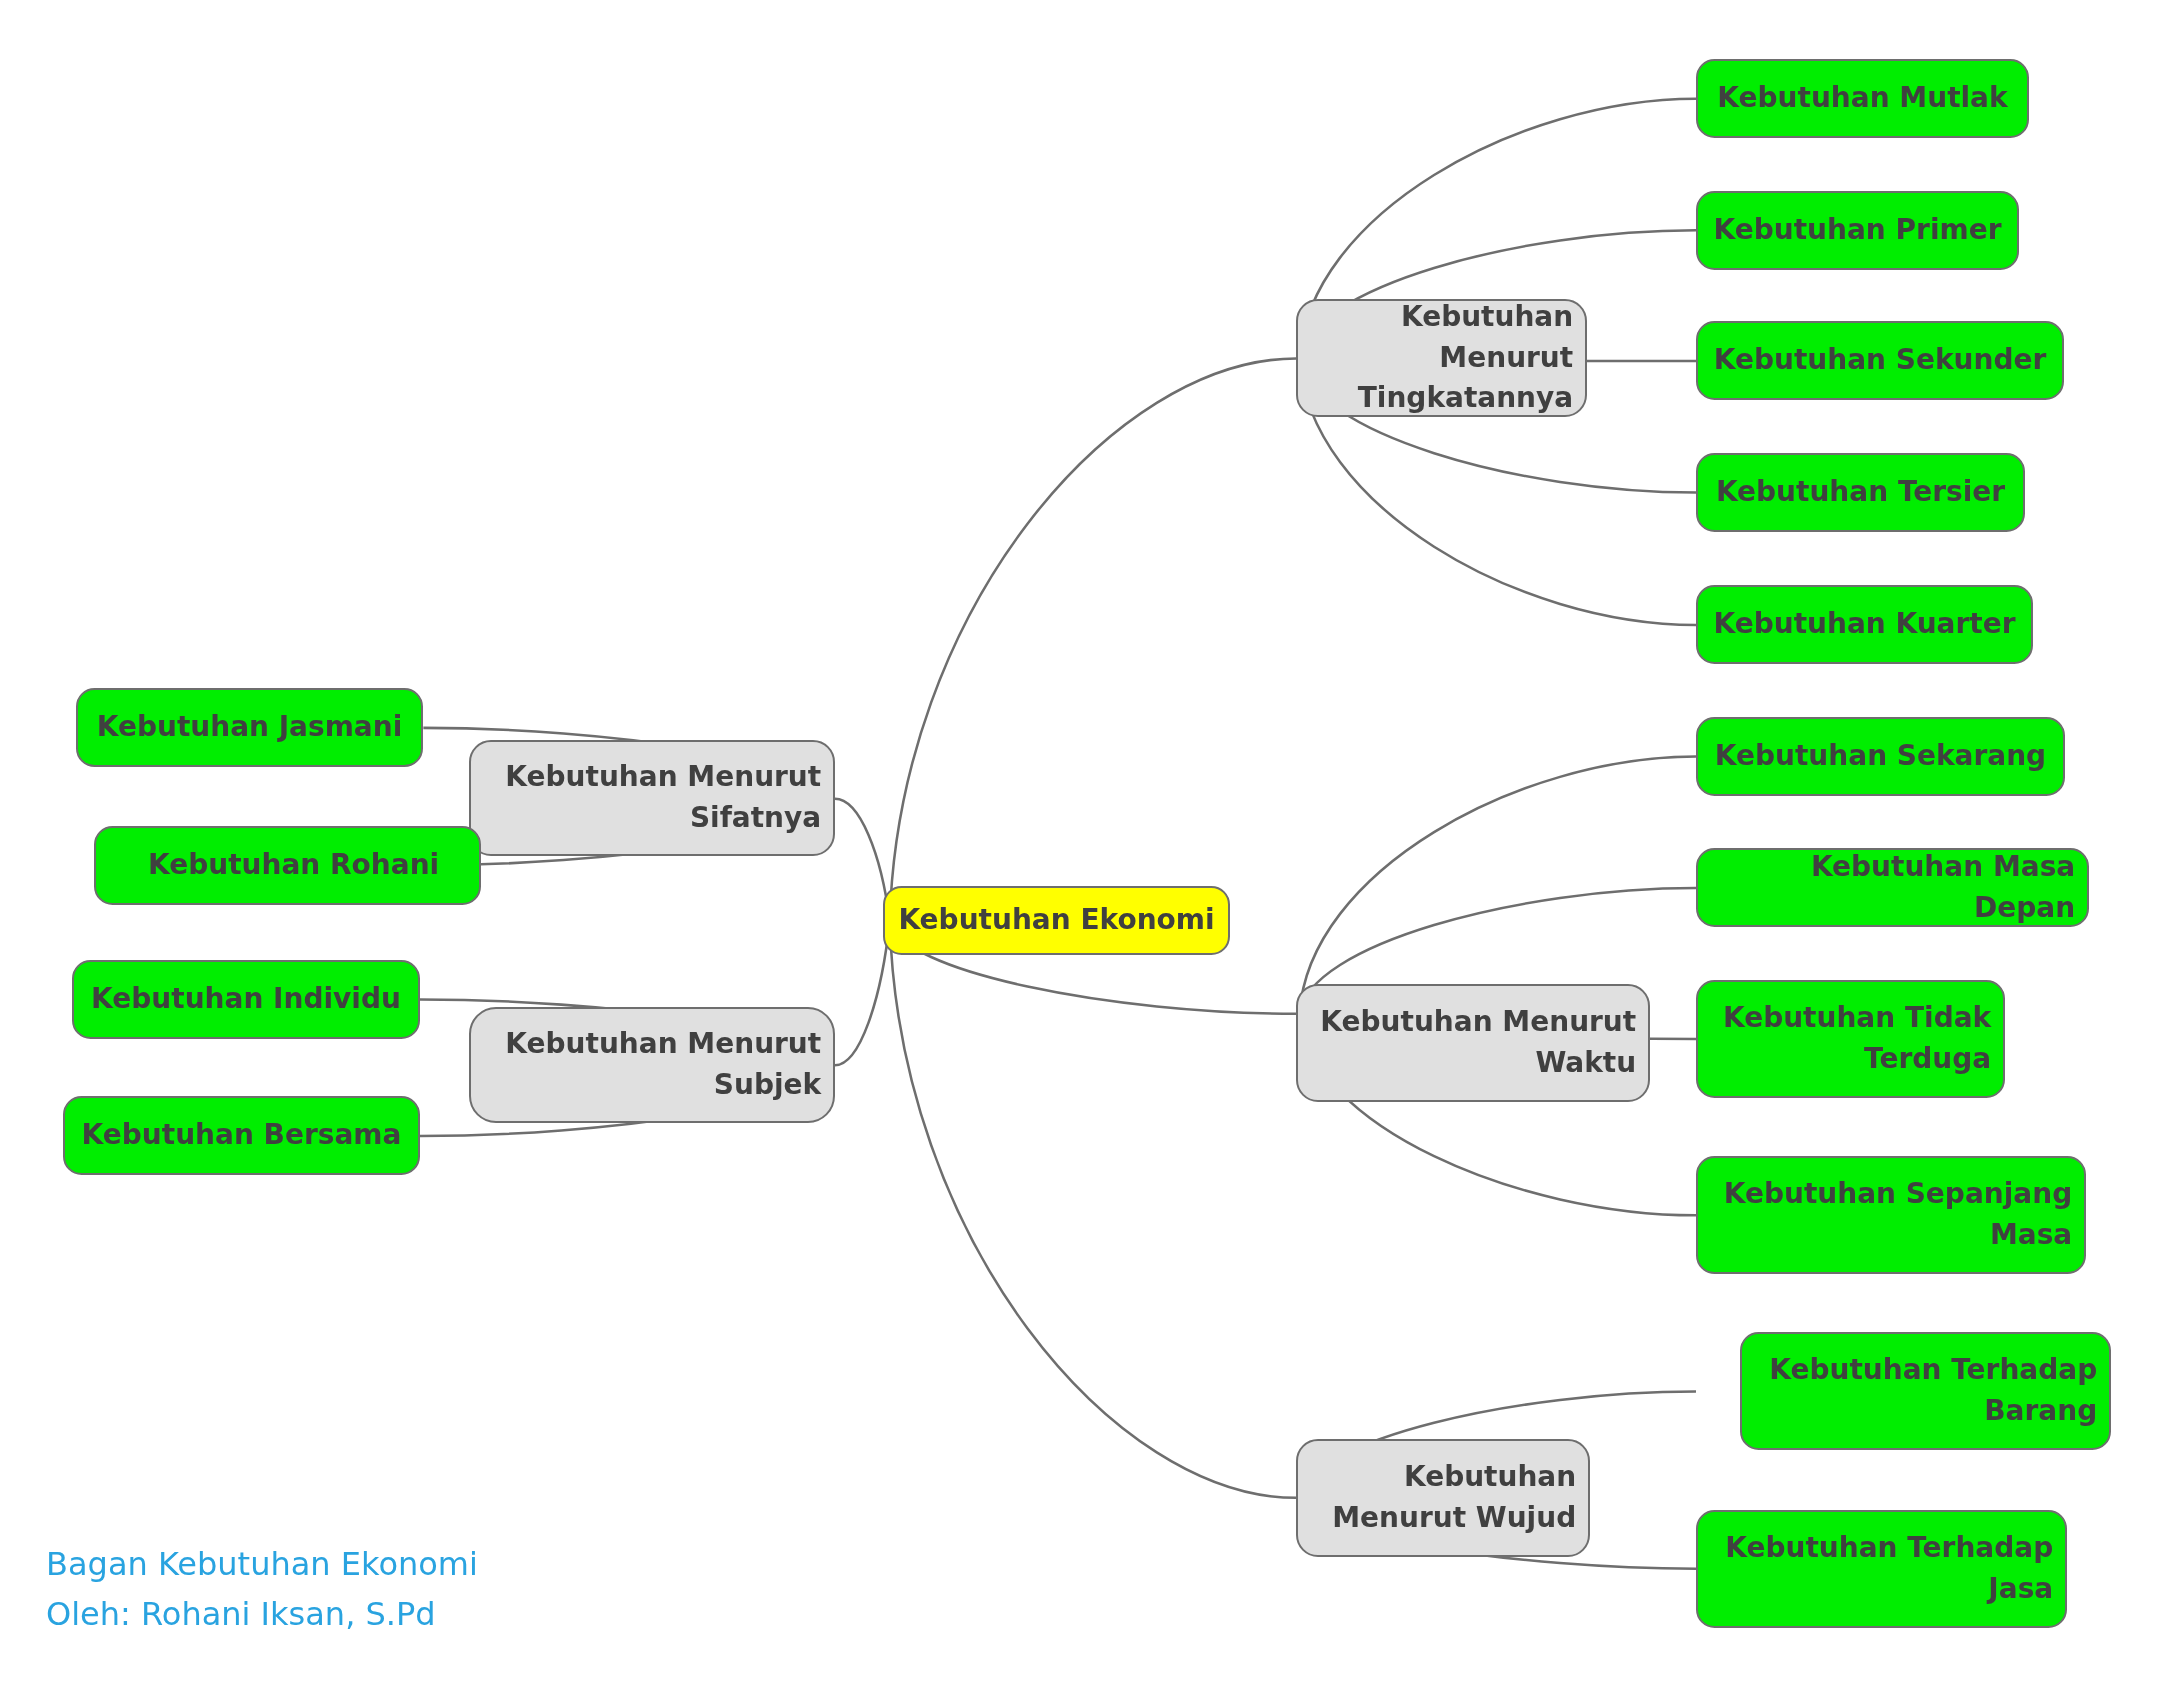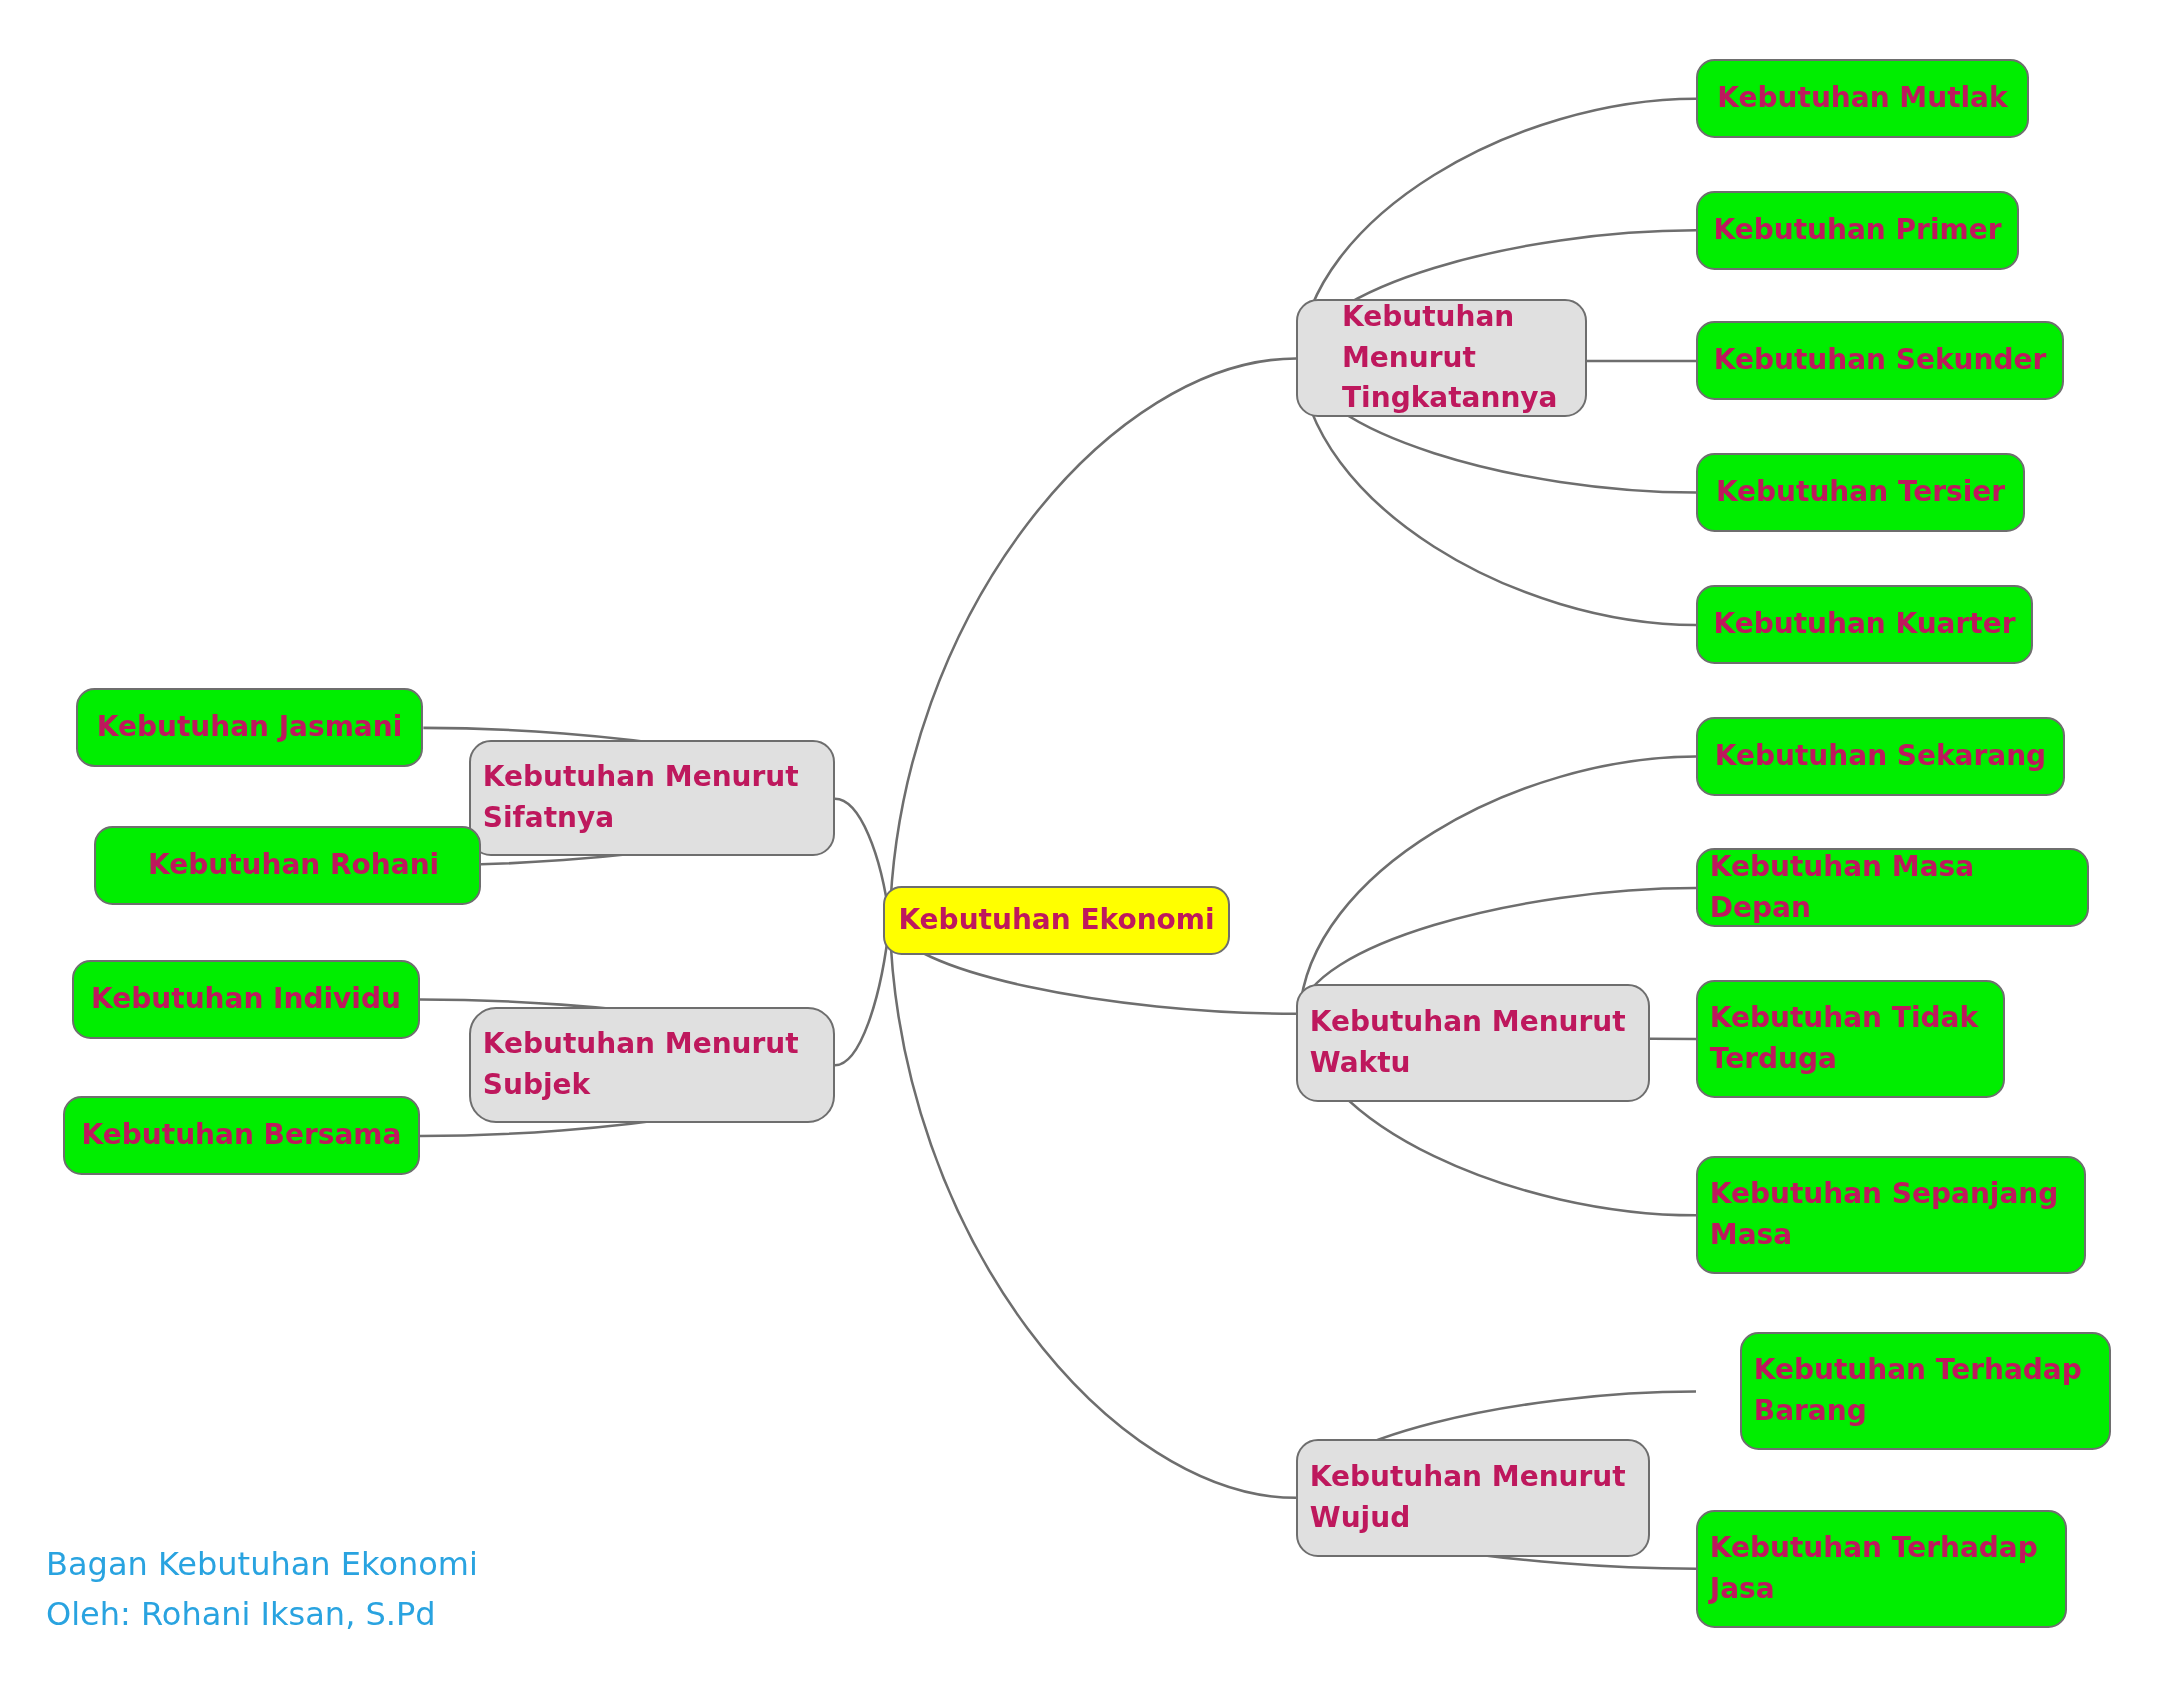--- a/index.html
+++ b/index.html
@@ -22,23 +22,23 @@
     width: 2159px;
     height: 1702px;
     pointer-events: none;
   }
   .node {
     position: absolute;
     box-sizing: border-box;
     display: flex;
     align-items: center;
     justify-content: center;
-    text-align: left;
+    text-align: right;
     border: 2.5px solid #6e6e6e;
-    color: #be185d;
+    color: #404040;
     font-weight: bold;
     line-height: 1.45;
     padding: 3.4px 11.8px;
     white-space: pre-line;
   }
   .node.root {
     background: #ffff00;
     border-radius: 18.6px;
     font-size: 28px;
   }
@@ -100,21 +100,21 @@
   <div class="node leaf" id="n-tingkatannya-2" style="left: 1696px; top: 321px; width: 368px; height: 79px;">Kebutuhan Sekunder</div>
   <div class="node leaf" id="n-tingkatannya-3" style="left: 1696px; top: 453px; width: 329px; height: 79px;">Kebutuhan Tersier</div>
   <div class="node leaf" id="n-tingkatannya-4" style="left: 1696px; top: 585px; width: 337px; height: 79px;">Kebutuhan Kuarter</div>
 
   <div class="node branch" id="n-waktu" style="left: 1296px; top: 955px; width: 354px; height: 118px; margin-top: 29px;">Kebutuhan Menurut Waktu</div>
   <div class="node leaf" id="n-waktu-0" style="left: 1696px; top: 717px; width: 369px; height: 79px;">Kebutuhan Sekarang</div>
   <div class="node leaf" id="n-waktu-1" style="left: 1696px; top: 848px; width: 393px; height: 79px;">Kebutuhan Masa Depan</div>
   <div class="node leaf" id="n-waktu-2" style="left: 1696px; top: 980px; width: 309px; height: 118px;">Kebutuhan Tidak Terduga</div>
   <div class="node leaf" id="n-waktu-3" style="left: 1696px; top: 1156px; width: 390px; height: 118px;">Kebutuhan Sepanjang Masa</div>
 
-  <div class="node branch" id="n-wujud" style="left: 1296px; top: 1439px; width: 354px; height: 118px;">Kebutuhan Menurut Wujud</div>
+  <div class="node branch" id="n-wujud" style="left: 1296px; top: 1439px; width: 294px; height: 118px;">Kebutuhan Menurut Wujud</div>
   <div class="node leaf" id="n-wujud-0" style="left: 1696px; top: 1332px; width: 371px; height: 118px; margin-left: 44px;">Kebutuhan Terhadap Barang</div>
   <div class="node leaf" id="n-wujud-1" style="left: 1696px; top: 1510px; width: 371px; height: 118px;">Kebutuhan Terhadap Jasa</div>
 
   <div class="node branch" id="n-sifatnya" style="left: 469px; top: 740px; width: 366px; height: 116px;">Kebutuhan Menurut Sifatnya</div>
   <div class="node leaf" id="n-sifatnya-0" style="left: 76px; top: 688px; width: 347px; height: 79px;">Kebutuhan Jasmani</div>
   <div class="node leaf" id="n-sifatnya-1" style="left: 94px; top: 826px; width: 387px; height: 79px; padding-left: 24px;">Kebutuhan Rohani</div>
 
   <div class="node branch" id="n-subjek" style="left: 469px; top: 1007px; width: 366px; height: 116px; border-radius: 27px;">Kebutuhan Menurut Subjek</div>
   <div class="node leaf" id="n-subjek-0" style="left: 72px; top: 960px; width: 348px; height: 79px;">Kebutuhan Individu</div>
   <div class="node leaf" id="n-subjek-1" style="left: 63px; top: 1096px; width: 357px; height: 79px;">Kebutuhan Bersama</div>

